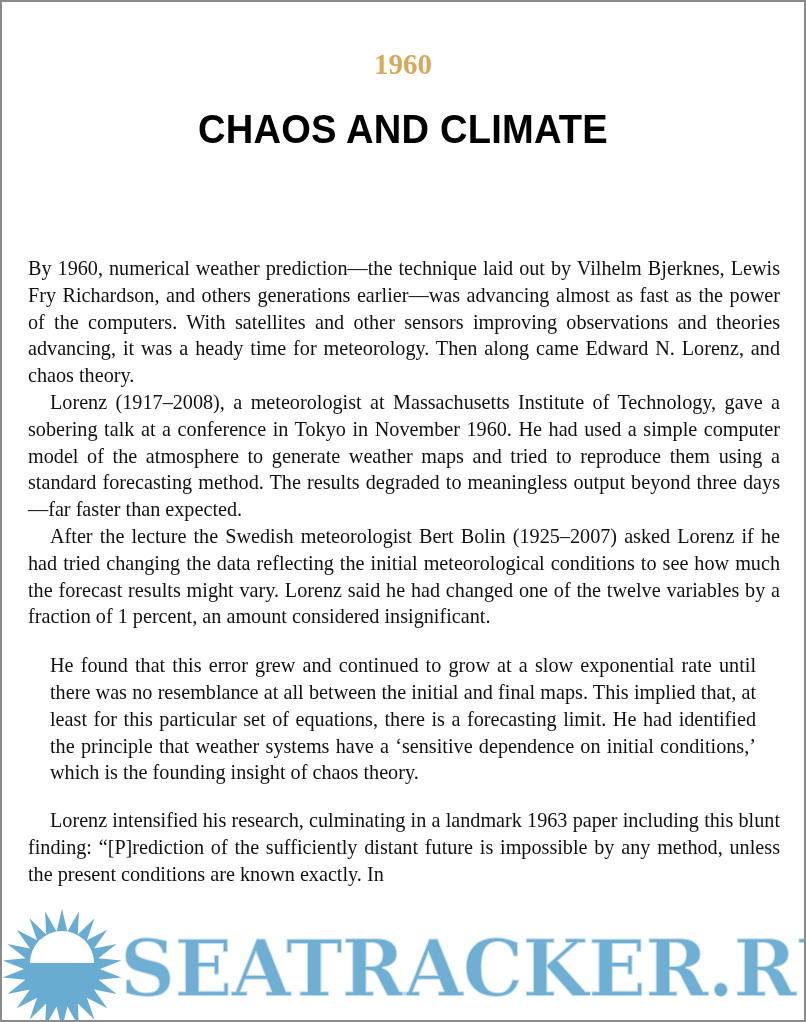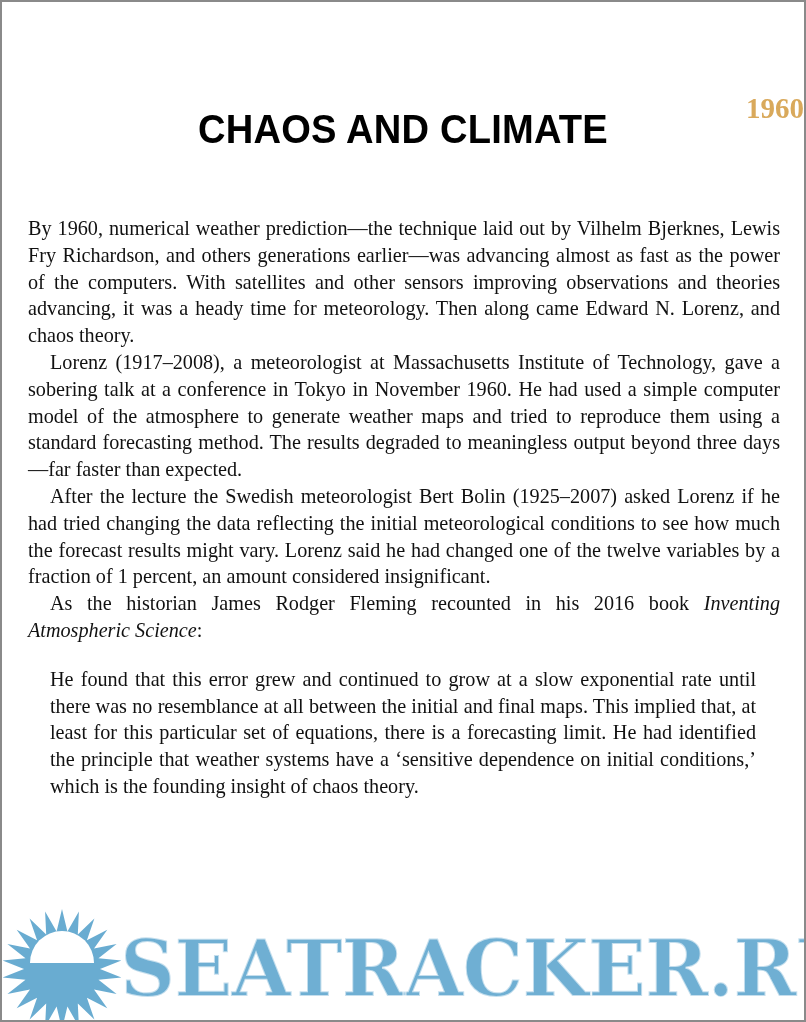--- a/index.html
+++ b/index.html
@@ -3,36 +3,36 @@
   <meta charset="utf-8">
   <style>
     html, body { margin: 0; padding: 0; background: #ffffff; }
     body { width: 806px; height: 1022px; position: relative; overflow: hidden; }
     .page {
       position: absolute; left: 0; top: 0; width: 802px; height: 1018px;
       border: 2px solid #8a8a8a; background: #fff; overflow: hidden;
     }
     .year {
       position: absolute; top: 46px; left: 0; width: 100%;
-      text-align: right; font-family: "Liberation Serif", serif;
-      font-weight: bold; font-size: 29px; color: #d9a95b; margin-top: 44px;
+      text-align: center; font-family: "Liberation Serif", serif;
+      font-weight: bold; font-size: 29px; color: #d9a95b;
     }
     .title {
       position: absolute; top: 104px; left: 0; width: 100%;
       text-align: center; font-family: "Liberation Sans", sans-serif;
       font-weight: bold; font-size: 41px; color: #000; letter-spacing: 0.2px;
       transform: scaleX(0.93); transform-origin: center;
     }
     .body-text {
       position: absolute; top: 213px; left: 26px; width: 752px;
       font-family: "Liberation Serif", serif; font-size: 20.2px;
       line-height: 26.8px; color: #111; text-align: justify;
     }
     .body-text p { margin: 0; text-indent: 22px; }
-    .body-text p.first { text-indent: 0; }
+    .body-text p.first { text-indent: 0; margin-top: 40px; }
     .quote {
       margin: 22px 24px 21px 22px !important; text-indent: 0 !important; font-family: Liberation Serif, serif;
     }
     .watermark {
       position: absolute; left: 0; top: 905px; width: 806px; height: 117px;
       pointer-events: none;
     }
     .wm-text {
       position: absolute; left: 118px; top: 16px;
       font-family: "DejaVu Serif", serif; font-weight: bold;
@@ -49,22 +49,22 @@
 
 <div class="page">
 
   <div class="year">1960</div>
   <div class="title">CHAOS AND CLIMATE</div>
 
   <div class="body-text text-over">
     <p class="first">By 1960, numerical weather prediction—the technique laid out by Vilhelm Bjerknes, Lewis Fry Richardson, and others generations earlier—was advancing almost as fast as the power of the computers. With satellites and other sensors improving observations and theories advancing, it was a heady time for meteorology. Then along came Edward N. Lorenz, and chaos theory.</p>
     <p>Lorenz (1917–2008), a meteorologist at Massachusetts Institute of Technology, gave a sobering talk at a conference in Tokyo in November 1960. He had used a simple computer model of the atmosphere to generate weather maps and tried to reproduce them using a standard forecasting method. The results degraded to meaningless output beyond three days—far faster than expected.</p>
     <p>After the lecture the Swedish meteorologist Bert Bolin (1925–2007) asked Lorenz if he had tried changing the data reflecting the initial meteorological conditions to see how much the forecast results might vary. Lorenz said he had changed one of the twelve variables by a fraction of 1 percent, an amount considered insignificant.</p>
-    <p><span>As the historian James Rodger Fleming recounted in his 2016 book </span><em>Inventing Atmospheric Science</em><span>:</span></p>
     <p class="quote">He found that this error grew and continued to grow at a slow exponential rate until there was no resemblance at all between the initial and final maps. This implied that, at least for this particular set of equations, there is a forecasting limit. He had identified the principle that weather systems have a ‘sensitive dependence on initial conditions,’ which is the founding insight of chaos theory.</p>
+    <p>Lorenz intensified his research, culminating in a landmark 1963 paper including this blunt finding: “[P]rediction of the sufficiently distant future is impossible by any method, unless the present conditions are known exactly. In</p>
   </div>
 
   <div class="watermark">
     <svg class="sun" width="120" height="117" viewBox="0 0 120 117">
       <g id="burst">
           <polygon points="60.0,2.0 65.4,24.4 76.9,4.4 75.8,27.4 92.4,11.5 84.9,33.3 105.3,22.7 92.0,41.5 114.6,37.1 96.5,51.3 119.4,53.5 98.0,62.0 119.4,70.5 96.5,72.7 114.6,86.9 92.0,82.5 105.3,101.3 84.9,90.7 92.4,112.5 75.8,96.6 76.9,119.6 65.4,99.6 60.0,122.0 54.6,99.6 43.1,119.6 44.2,96.6 27.6,112.5 35.1,90.7 14.7,101.3 28.0,82.5 5.4,86.9 23.5,72.7 0.6,70.5 22.0,62.0 0.6,53.5 23.5,51.3 5.4,37.1 28.0,41.5 14.7,22.7 35.1,33.3 27.6,11.5 44.2,27.4 43.1,4.4 54.6,24.4" fill="rgba(79,158,201,0.85)"></polygon>
         </g>
       <path d="M28 56 A32 32 0 0 1 92 56 Z" fill="#ffffff"></path>
     </svg>
     <div class="wm-text">SEATRACKER.RU</div>

